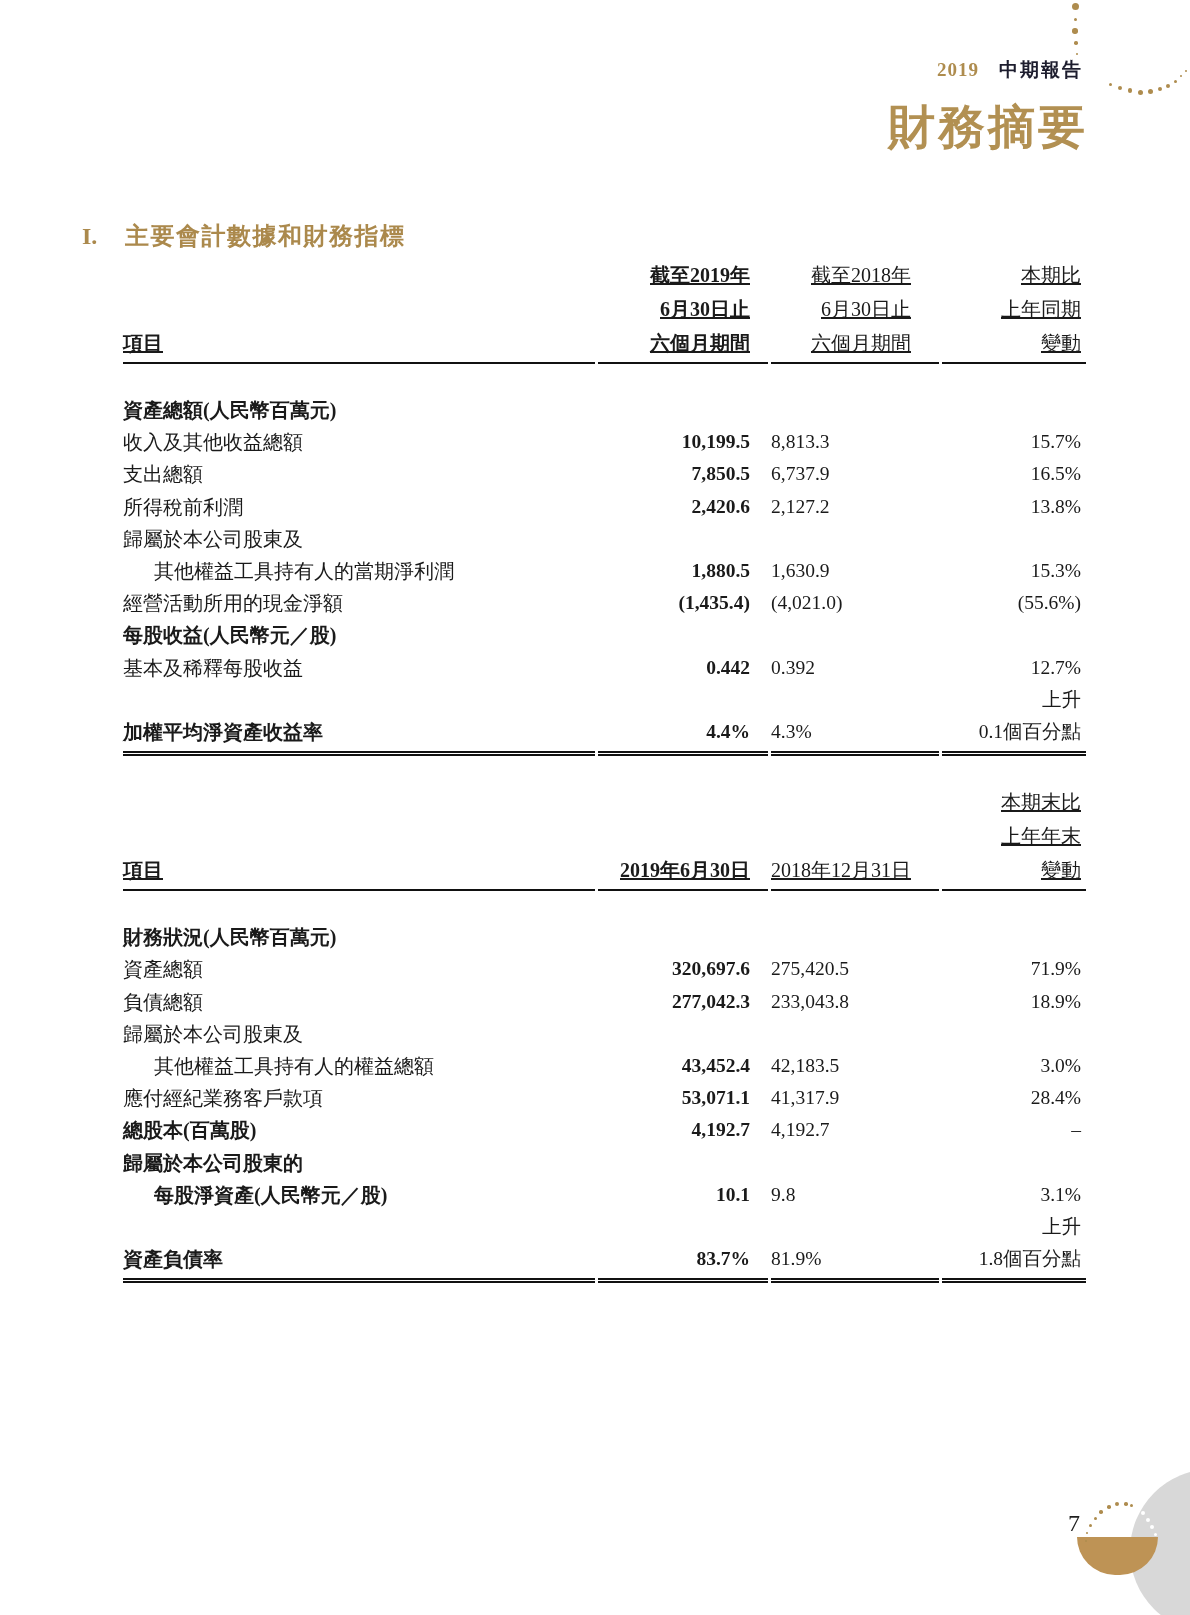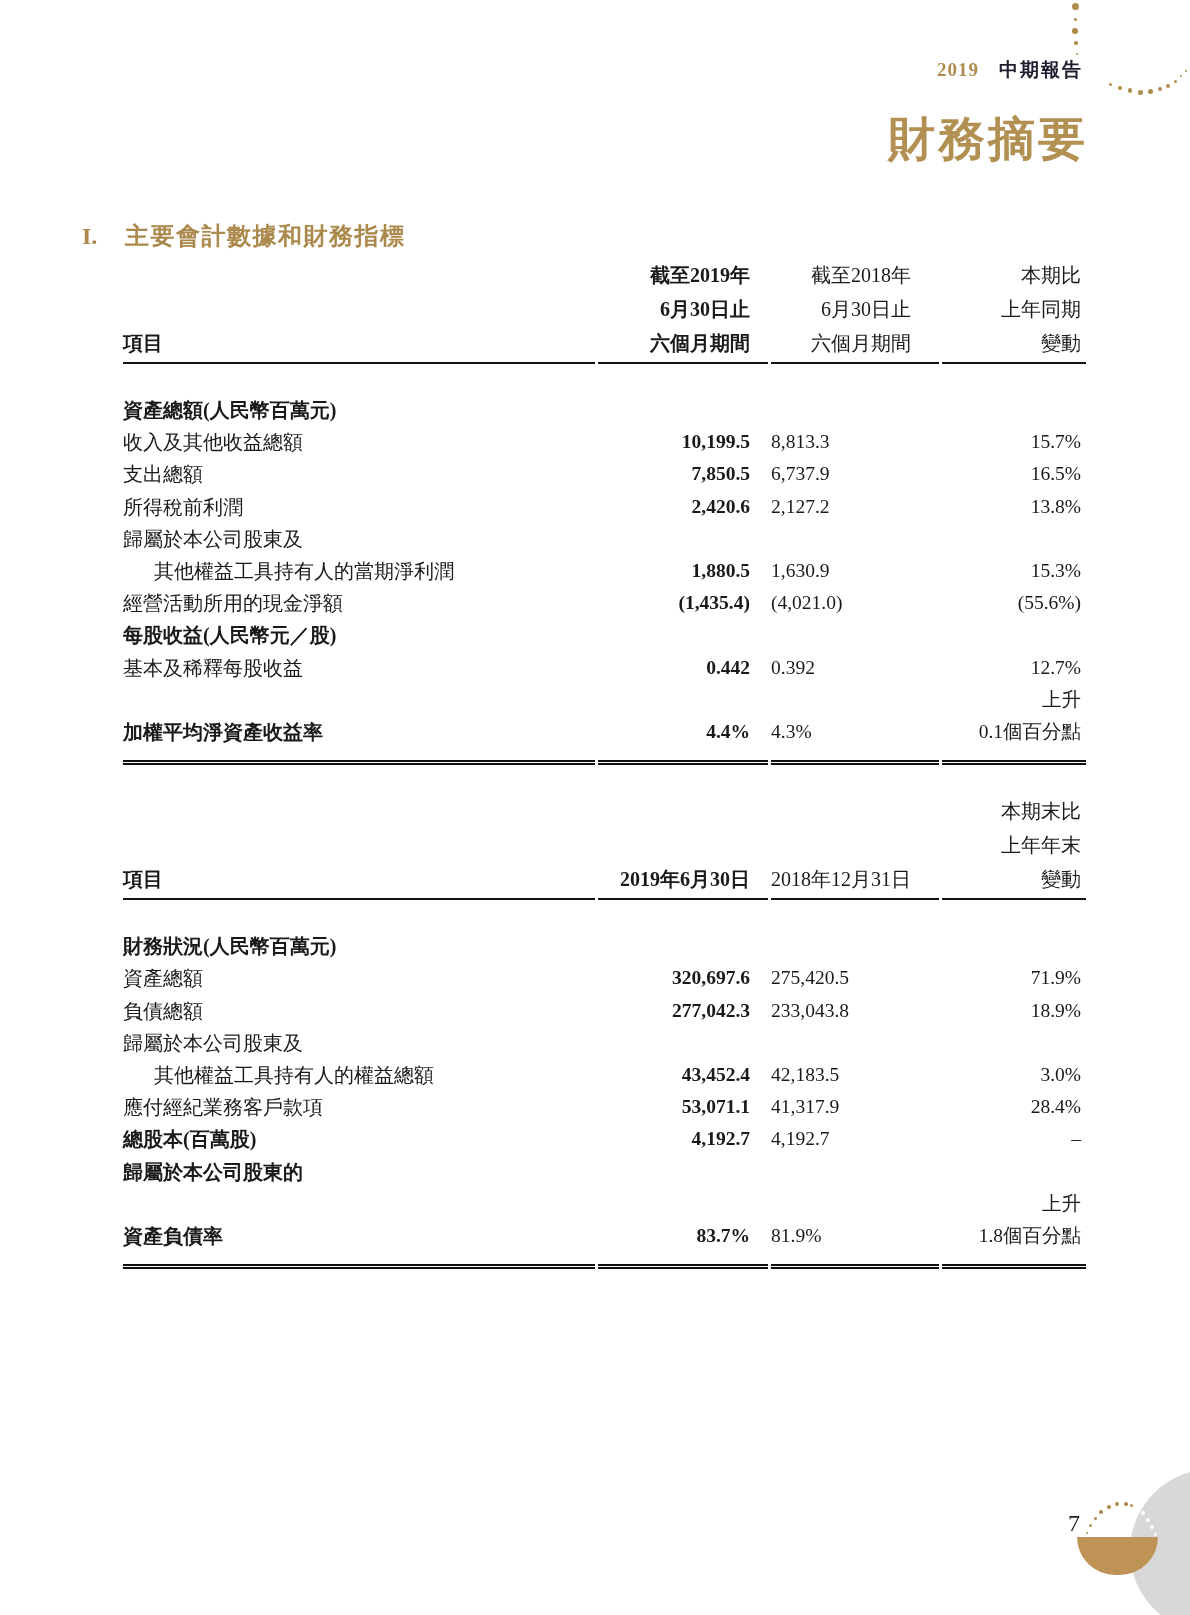--- a/index.html
+++ b/index.html
@@ -11,57 +11,57 @@
   .page { position:absolute; inset:0; overflow:hidden; }
 
   
   .report-badge {
     position:absolute; top:57px; right:107px;
     font-size:19px; font-weight:bold; letter-spacing:2px; white-space:nowrap;
   }
   .badge-year { color:#ae8c4e; margin-right:20px; letter-spacing:1px; }
   .badge-label { color:#1d1d2e; }
   .page-title {
-    position:absolute; top:108px; right:105px;
+    position:absolute; top:96px; right:105px;
     font-size:47px; font-weight:bold; color:#b29052;
     letter-spacing:3px; margin-right:-3px; white-space:nowrap;
   }
   .section-heading {
     position:absolute; top:220px; left:82px;
     font-size:24px; font-weight:bold; color:#ab894c;
     letter-spacing:1.5px; white-space:nowrap;
   }
   .section-heading .numeral { display:inline-block; width:43px; letter-spacing:0; }
 
   
   .content { position:absolute; left:120px; top:258px; width:963px; }
   table.fin-table { border-collapse:separate; border-spacing:3px 0; width:963px; table-layout:fixed; }
   col.c1 { width:472px; } col.c2 { width:170px; } col.c3 { width:168px; } col.c4 { width:144px; }
   thead td {
     vertical-align:bottom; border-bottom:2.5px solid #111;
-    font-size:20px; line-height:34px; padding:0 0 2px 0; white-space:nowrap;
+    font-size:20px; line-height:34px; padding:0 0 2px 0; white-space:nowrap;text-decoration:underline;
   }
   thead .hl { line-height:34px; }
   .ar { text-align:right; }
   thead td.c2h { padding-right:18px; font-weight:bold; }
   thead td.c3h { padding-right:28px; }
   thead td.c4h { padding-right:5px; }
   thead td.c1h { font-weight:bold; }
   tbody td {
     font-size:20px; line-height:32.2px; white-space:nowrap;
     overflow:visible; padding:0;
   }
   tbody td.num { font-size:19.5px; }
   tbody tr.spacer-row td { height:30px; line-height:30px; }
   td.col2 { text-align:right; padding-right:18px; font-weight:bold; }
   td.col3 { text-align:left; padding-right:28px; }
   td.col4 { text-align:right; padding-right:5px; }
   td.label.indent { padding-left:31px; }
   td.label.bold { font-weight:bold; }
-  tr.last-row td { border-bottom:5px double #111; padding-bottom:12px; }
+  tr.last-row td { border-bottom:5px double #111; padding-bottom:3px; }
   .table-gap { height:29px; }
 
   
   .dot { position:absolute; border-radius:50%; }
   .gray-circle {
     position:absolute; left:1130px; top:1469px; width:164px; height:164px;
     border-radius:50%; background:#d8d8d8;
   }
   .gold-half {
     position:absolute; left:1077px; top:1537px; width:81px; height:38px;
@@ -283,20 +283,26 @@
             <td class="col3 num">4,192.7</td>
             <td class="col4 num">–</td>
           </tr>
           <tr>
             <td class="label bold">歸屬於本公司股東的</td>
             <td class="col2 num"></td>
             <td class="col3 num"></td>
             <td class="col4 num"></td>
           </tr>
           <tr>
+            <td class="label indent bold">每股淨資產(人民幣元／股)</td>
+            <td class="col2 num">10.1</td>
+            <td class="col3 num">9.8</td>
+            <td class="col4 num">3.1%</td>
+          </tr>
+          <tr>
             <td class="label"></td>
             <td class="col2 num"></td>
             <td class="col3 num"></td>
             <td class="col4 num">上升</td>
           </tr>
           <tr class="last-row">
             <td class="label bold">資產負債率</td>
             <td class="col2 num">83.7%</td>
             <td class="col3 num">81.9%</td>
             <td class="col4 num">1.8個百分點</td>

